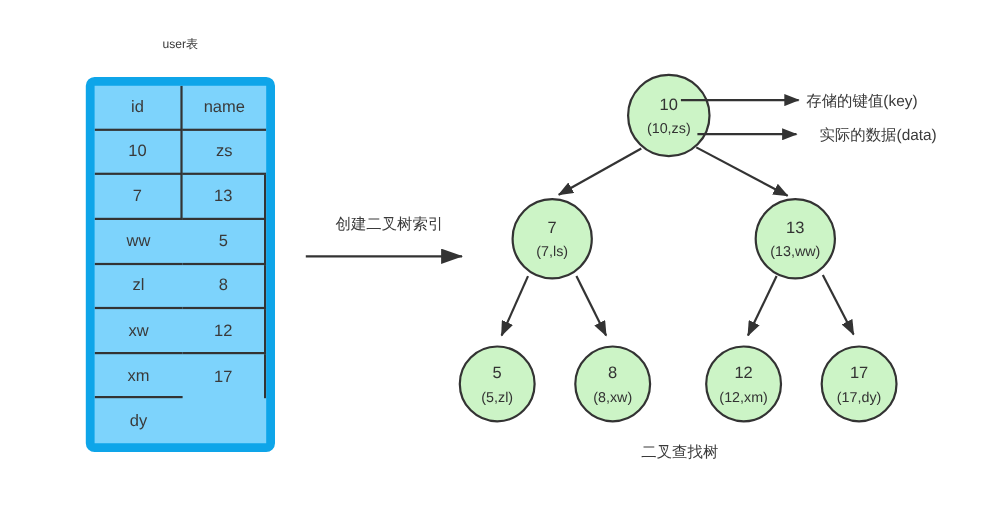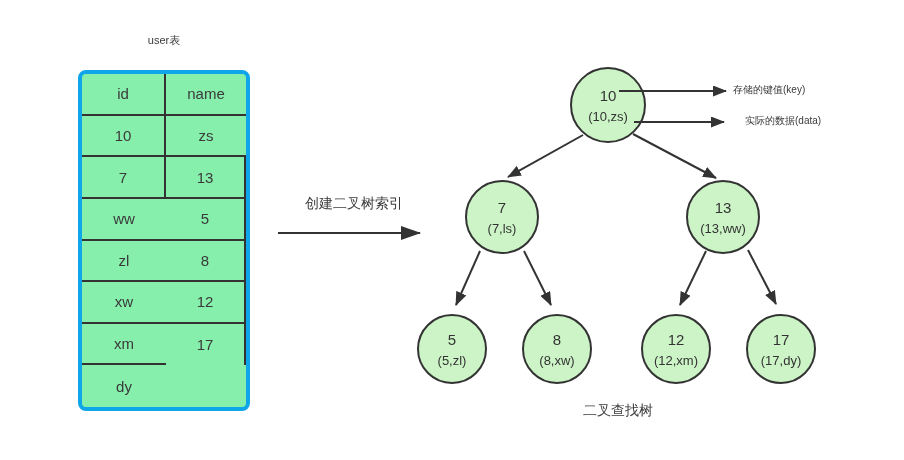--- a/index.html
+++ b/index.html
@@ -8,23 +8,23 @@
     font-family:"Liberation Sans","DejaVu Sans",sans-serif; color:#3a3a3a;
     overflow:hidden;
   }
   
   .table-title {
     position:absolute; left:78px; top:33px; width:172px;
     text-align:center; font-size:11px; color:#3a3a3a;
   }
   .user-table {
     position:absolute; left:78px; top:70px; width:172px; height:341px;
-    border:4px solid #0ea5e9; border-radius:8px;
+    border:8px solid #0ea5e9; border-radius:8px;
     display:grid; grid-template-columns:1.05fr 1fr; grid-auto-rows:1fr;
-    box-sizing:border-box; overflow:hidden; background:#86efac;
+    box-sizing:border-box; overflow:hidden; background:#7dd3fc;
   }
   .tcell {
     display:flex; align-items:center; justify-content:center;
     font-size:15px; color:#3a3a3a;
     border-bottom:2px solid #333333; border-right:2px solid #333333;
   }
   .tcell.colB { border-right:none; }
   .user-table .tcell:nth-last-child(-n+2) { border-bottom:none; }
   
   .transform-label {
@@ -43,21 +43,21 @@
   .n-root { left:570px; top:67px;  width:76px; height:76px; }
   .n-l    { left:465px; top:180px; width:74px; height:74px; }
   .n-r    { left:686px; top:180px; width:74px; height:74px; }
   .n-ll   { left:417px; top:314px; width:70px; height:70px; }
   .n-lr   { left:522px; top:314px; width:70px; height:70px; }
   .n-rl   { left:641px; top:314px; width:70px; height:70px; }
   .n-rr   { left:746px; top:314px; width:70px; height:70px; }
   
   .overlay { position:absolute; left:0; top:0; z-index:2; pointer-events:none; }
   
-  .anno { position:absolute; font-size:10px; color:#3a3a3a; z-index:3; white-space:nowrap; }
+  .anno { position:absolute; font-size:14px; color:#3a3a3a; z-index:3; white-space:nowrap; }
   .anno-key  { left:733px; top:83px; }
   .anno-data { left:745px; top:114px; }
   .tree-caption { position:absolute; left:583px; top:402px; font-size:14px; color:#3a3a3a; }
 </style>
 </head>
 <body>
 
 <div class="canvas">
 
   <div class="table-title">user表</div>

